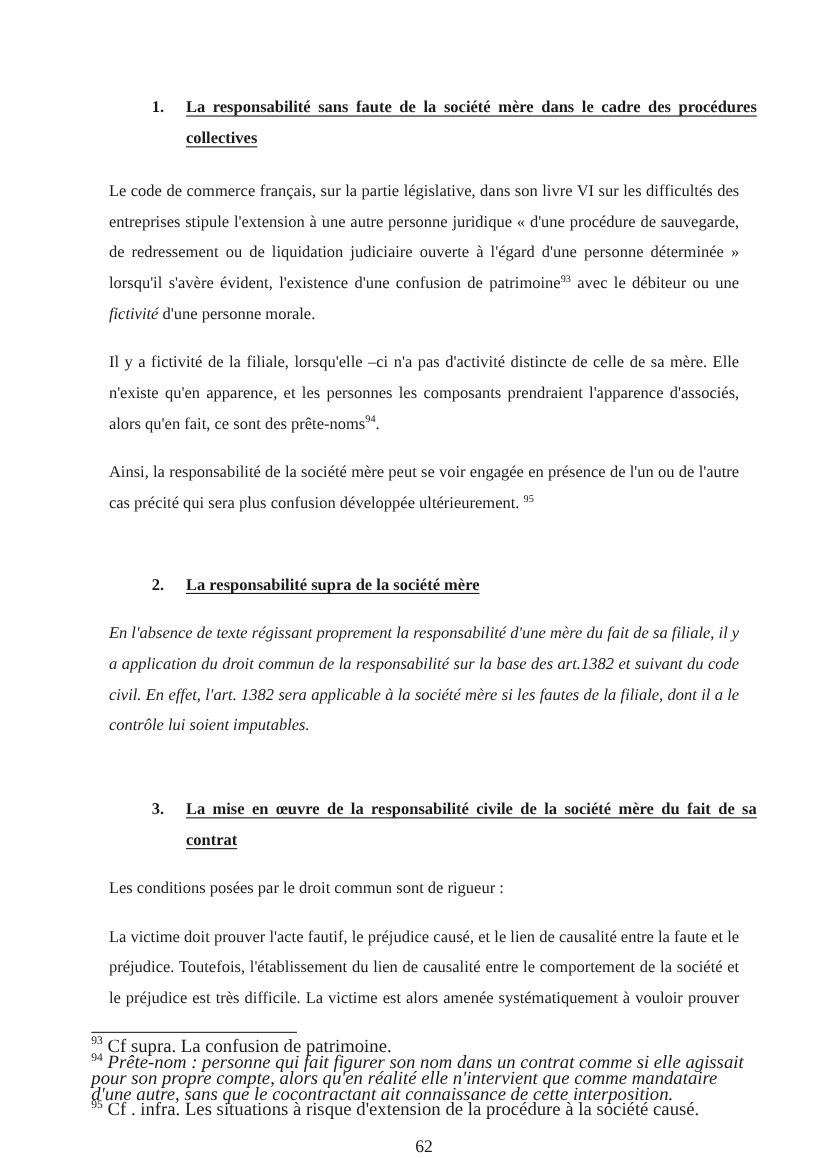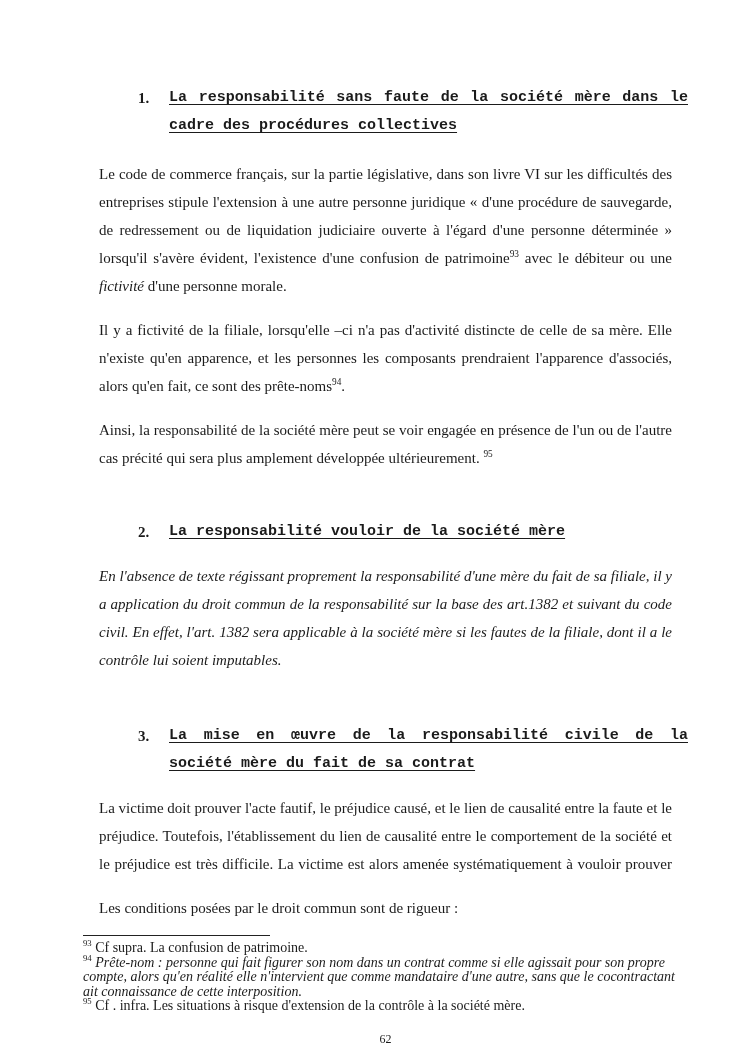--- a/index.html
+++ b/index.html
@@ -17,74 +17,73 @@
     overflow: hidden;
   }
   .heading { display: flex; font-weight: bold; margin-left: 55px; }
   .heading .num { width: 31px; flex-shrink: 0; }
   .heading .title {
     flex: 1;
     text-align: justify;
     text-decoration: underline;
     text-underline-offset: 3px;
     text-decoration-thickness: 1px;
-    font-family: Liberation Mono, monospace;
   }
   .body-par { margin: 16px; text-align: justify; }
   .justify-last { text-align-last: justify; }
   sup { font-size: 0.62em; line-height: 0; vertical-align: super; }
   .it { font-style: italic; }
   .mb2  { margin-bottom: 2px; }
   .mb8  { margin-bottom: 8px; }
   .mb10 { margin-bottom: 10px; }
   .mb14 { margin-bottom: 14px; }
   .mb20 { margin-bottom: 20px; }
   .mb46 { margin-bottom: 46px; }
   .mb48 { margin-bottom: 48px; font-style: italic; }
-  .footnotes { margin-top: 13px; font-size: 14px; line-height: 14.5px; }
+  .footnotes { margin-top: 13px; font-size: 17px; line-height: 14.5px; }
   .fn-rule { width: 187px; border-top: 1px solid #222; margin-bottom: 5px; }
   .fn { margin: 0; }
-  .page-footer { text-align: center; margin-top: 18px; font-size: 12px; line-height: 15px; }
+  .page-footer { text-align: center; margin-top: 18px; font-size: 16px; line-height: 15px; }
 </style>
 </head>
 <body>
 
 <div class="page">
 
   <div class="heading mb20">
     <span class="num">1.</span>
     <span class="title">La responsabilité sans faute de la société mère dans le cadre des procédures collectives</span>
   </div>
 
   <p class="body-par mb8"><span>Le code de commerce français, sur la partie législative, dans son livre VI sur les difficultés des entreprises stipule l'extension à une autre personne juridique « d'une procédure de sauvegarde, de redressement ou de liquidation judiciaire ouverte à l'égard d'une personne déterminée » lorsqu'il s'avère évident, l'existence d'une confusion de patrimoine</span><sup>93</sup><span> avec le débiteur ou une </span><span class="it">fictivité</span><span> d'une personne morale.</span></p>
 
   <p class="body-par mb8"><span>Il y a fictivité de la filiale, lorsqu'elle –ci n'a pas d'activité distincte de celle de sa mère. Elle n'existe qu'en apparence, et les personnes les composants prendraient l'apparence d'associés, alors qu'en fait, ce sont des prête-noms</span><sup>94</sup><span>.</span></p>
 
-  <p class="body-par mb46"><span>Ainsi, la responsabilité de la société mère peut se voir engagée en présence de l'un ou de l'autre cas précité qui sera plus amplement développée ultérieurement. </span><sup>95</sup></p>
+  <p class="body-par mb46"><span>Ainsi, la responsabilité de la société mère peut se voir engagée en présence de l'un ou de l'autre cas précité qui sera plus confusion développée ultérieurement. </span><sup>95</sup></p>
 
   <div class="heading mb10">
     <span class="num">2.</span>
-    <span class="title">La responsabilité  vouloir de la société mère</span>
+    <span class="title">La responsabilité  supra de la société mère</span>
   </div>
 
   <p class="body-par mb48"><span>En l'absence de texte régissant proprement la responsabilité d'une mère du fait de sa filiale, il y a application  du droit commun de la responsabilité sur la base des art.1382 et suivant du code civil.  En effet, l'art. 1382 sera applicable à la société mère si les fautes de la filiale, dont il a le contrôle  lui soient imputables.</span></p>
 
   <div class="heading mb14">
     <span class="num">3.</span>
     <span class="title">La mise en œuvre de la responsabilité civile de la société mère du fait de sa contrat</span>
   </div>
 
+  <p class="body-par mb2"><span>Les conditions posées par le droit commun sont de rigueur :</span></p>
+
   <p class="body-par justify-last"><span>La victime doit prouver l'acte fautif, le préjudice causé, et le lien de causalité entre la faute et le préjudice. Toutefois,  l'établissement du lien de causalité entre le comportement de la société et le préjudice est très difficile. La victime est alors amenée systématiquement à vouloir prouver</span></p>
-
-  <p class="body-par mb2"><span>Les conditions posées par le droit commun sont de rigueur :</span></p>
 
   <div class="footnotes">
     <div class="fn-rule"></div>
     <p class="fn"><sup>93</sup><span> Cf supra. La confusion de patrimoine.</span></p>
     <p class="fn"><sup>94</sup><span class="it"> Prête-nom : personne qui fait figurer son  nom dans un contrat comme si elle agissait pour son propre compte, alors qu'en réalité elle n'intervient que comme mandataire d'une autre, sans que le cocontractant ait connaissance de cette interposition.</span></p>
-    <p class="fn"><sup>95</sup><span> Cf . infra. Les situations à risque d'extension de la contrôle à la société mère.</span></p>
+    <p class="fn"><sup>95</sup><span> Cf . infra. Les situations à risque d'extension de la procédure à la société causé.</span></p>
   </div>
 
   <div class="page-footer">
     <span>62</span>
   </div>
 
 </div>
 
 </body></html>

